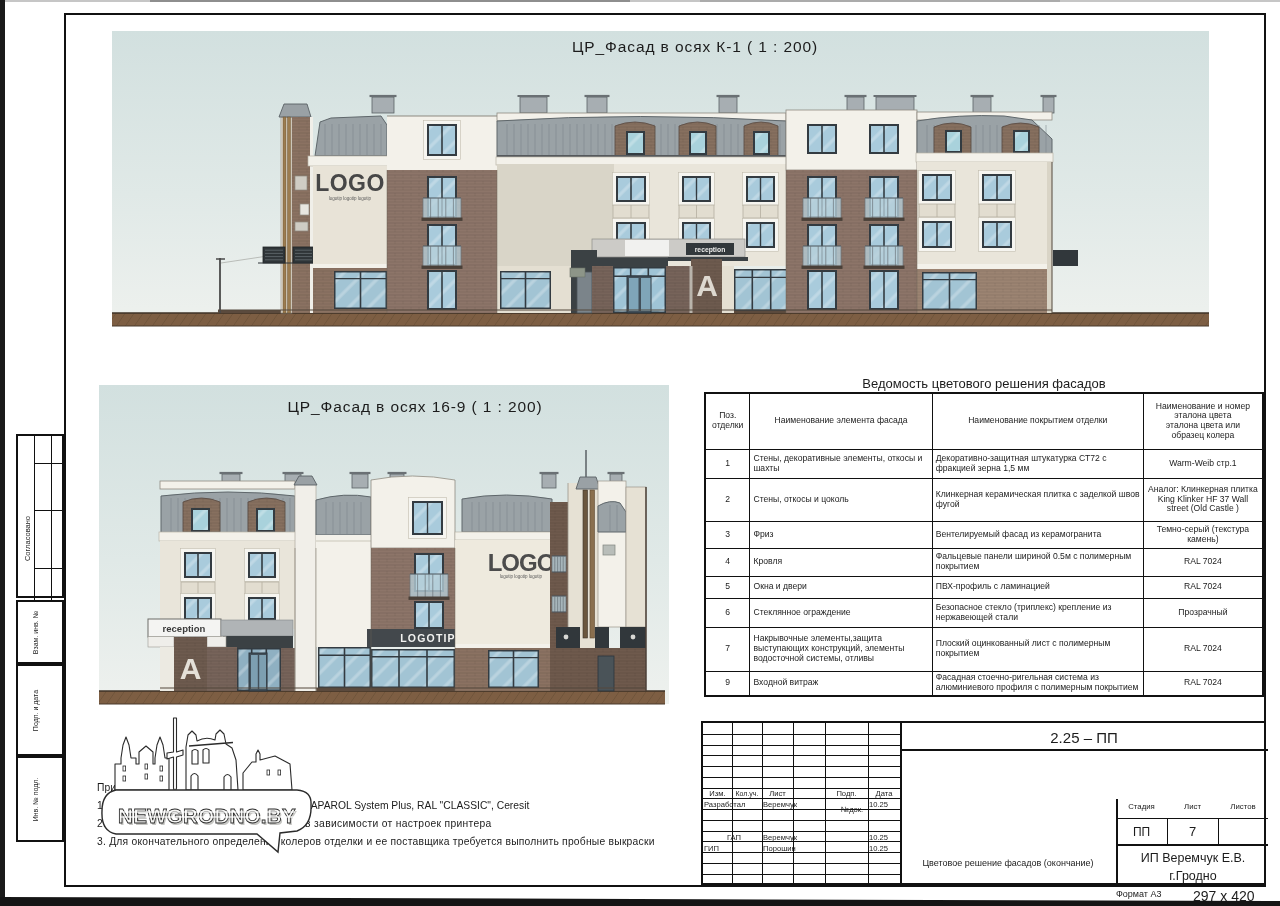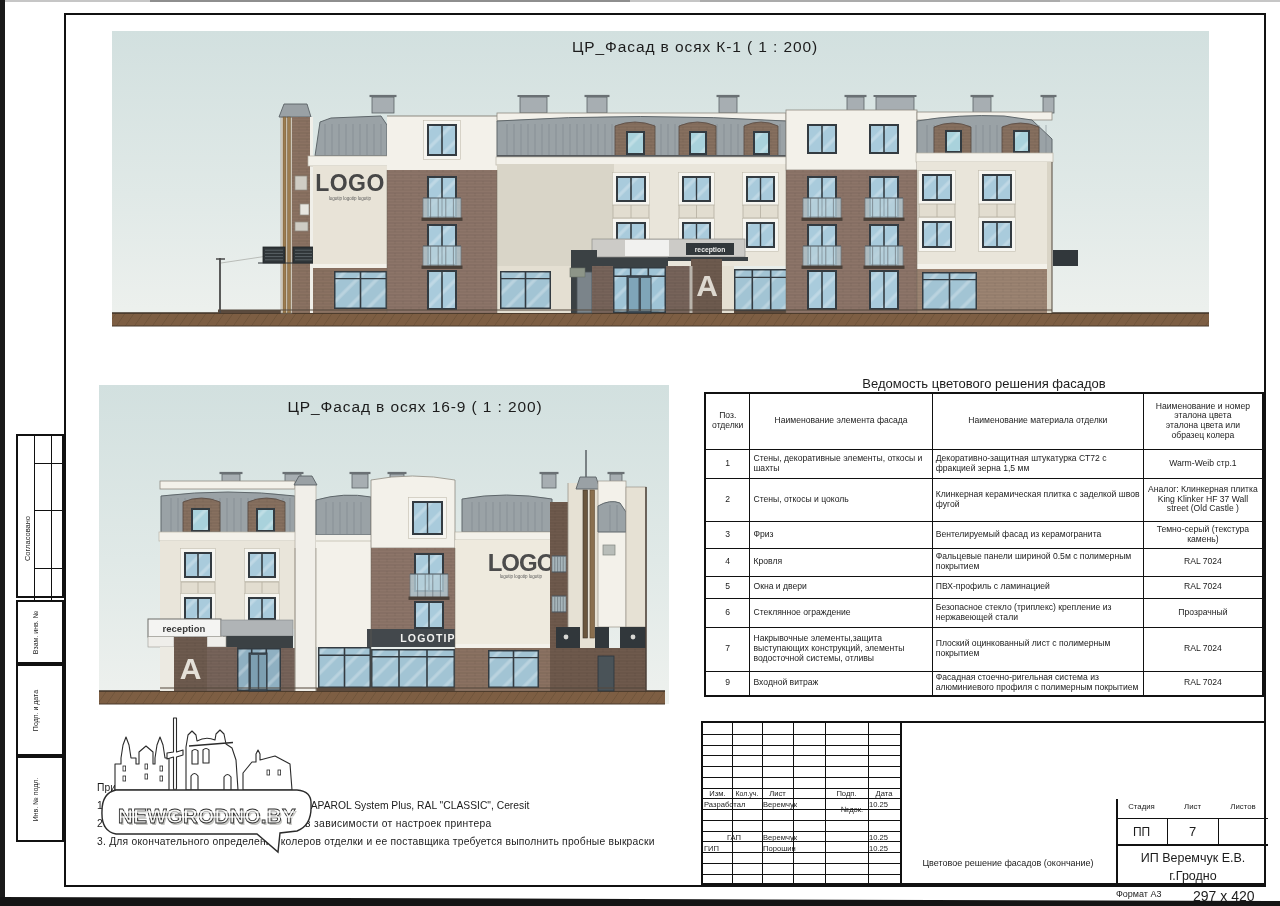--- a/index.html
+++ b/index.html
@@ -52,21 +52,21 @@
 <colgroup>
       <col style="width:45px">
       <col style="width:183px">
       <col style="width:212px">
       <col style="width:120px">
     </colgroup>
 <tbody>
       <tr style="height:56px">
         <td class="ctr">Поз.<br>отделки</td>
         <td class="ctr">Наименование элемента фасада</td>
-        <td class="ctr">Наименование материала отделки</td>
+        <td class="ctr">Наименование покрытием отделки</td>
         <td class="ctr">Наименование и номер<br>эталона цвета<br>эталона цвета или<br>образец колера</td>
       </tr>
 <tr style="height:29px">
         <td class="ctr">1</td>
         <td>Стены, декоративные элементы, откосы и шахты</td>
         <td>Декоративно-защитная штукатурка СТ72 с фракцией зерна 1,5 мм</td>
         <td class="ctr">Warm-Weib стр.1</td>
       </tr>
 <tr style="height:43px">
         <td class="ctr">2</td>
@@ -149,20 +149,21 @@
   <div class="abs" style="left:166px;top:77px;font-size:7.6px;">10.25</div>
 
   <div class="abs" style="left:1px;top:109.5px;font-size:7.6px;padding-left:23px;">ГАП</div>
   <div class="abs" style="left:60px;top:109.5px;font-size:7.6px;">Веремчук</div>
   <div class="abs" style="left:166px;top:109.5px;font-size:7.6px;">10.25</div>
 
   <div class="abs" style="left:1px;top:120.5px;font-size:7.6px;">ГИП</div>
   <div class="abs" style="left:60px;top:120.5px;font-size:7.6px;">Порошин</div>
   <div class="abs" style="left:166px;top:120.5px;font-size:7.6px;">10.25</div>
 
+  <div class="abs" style="left:197px;top:0;width:368px;height:28px;border-bottom:2px solid #111;text-align:center;font-size:15px;padding-top:6px;">2.25 – ПП</div>
 
 
   <div class="abs" style="left:413px;top:76px;width:152px;height:20px;border-bottom:1.6px solid #111;border-left:2px solid #111;"></div>
   <div class="abs" style="left:413px;top:79px;width:51px;text-align:center;font-size:7.8px;">Стадия</div>
   <div class="abs" style="left:464px;top:79px;width:51px;text-align:center;font-size:7.8px;">Лист</div>
   <div class="abs" style="left:515px;top:79px;width:50px;text-align:center;font-size:7.8px;">Листов</div>
 
   <div class="abs" style="left:413px;top:96px;width:152px;height:27px;border-bottom:2px solid #111;border-left:2px solid #111;"></div>
   <div class="abs" style="left:464px;top:96px;width:0;height:27px;border-left:1.6px solid #111;"></div>
   <div class="abs" style="left:515px;top:96px;width:0;height:27px;border-left:1.6px solid #111;"></div>

